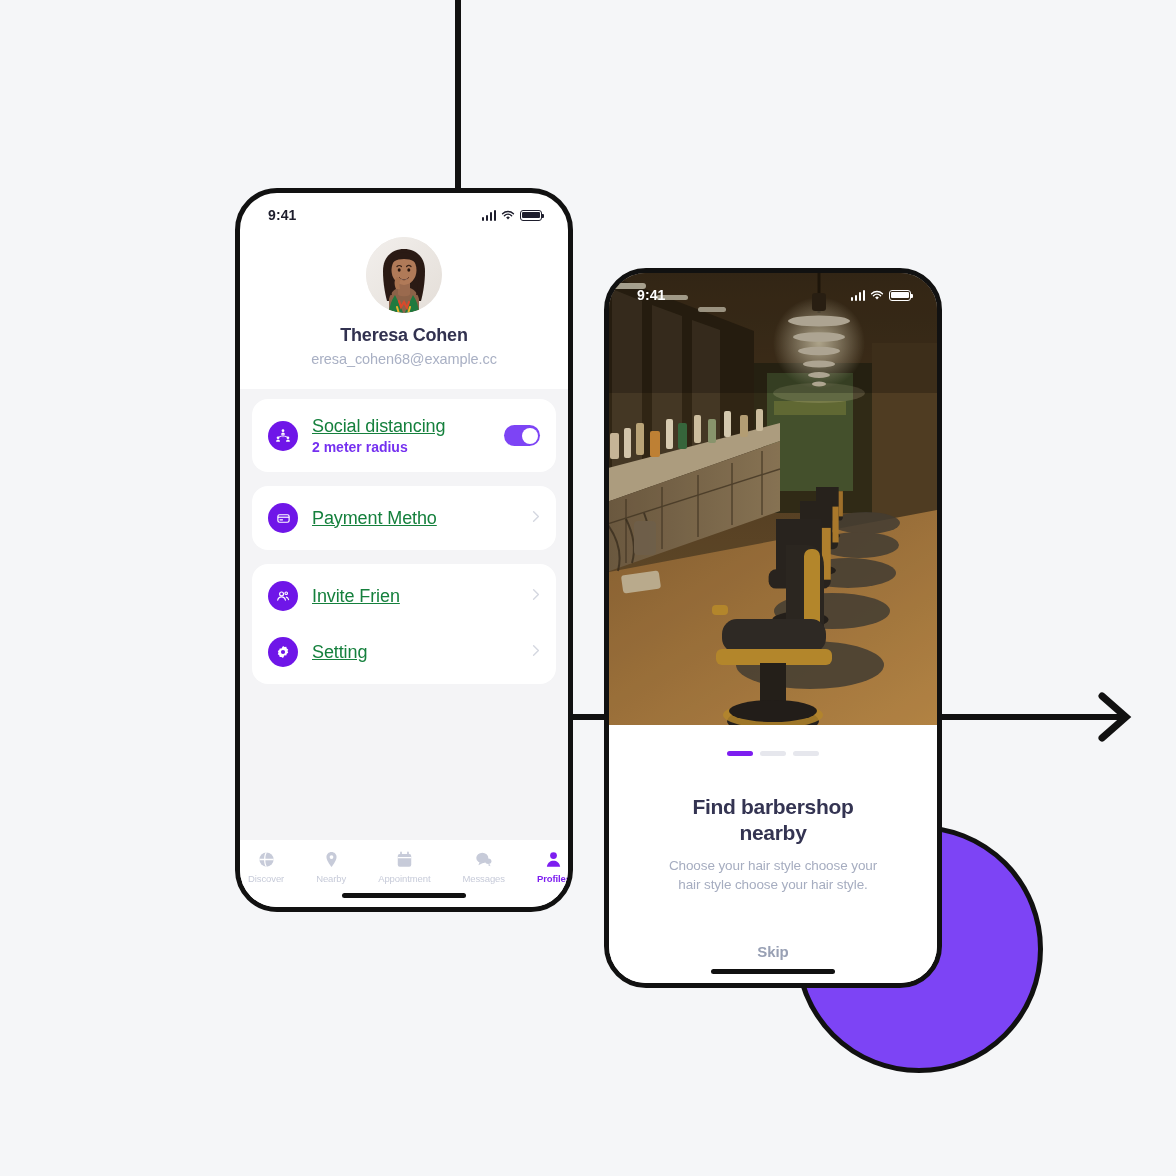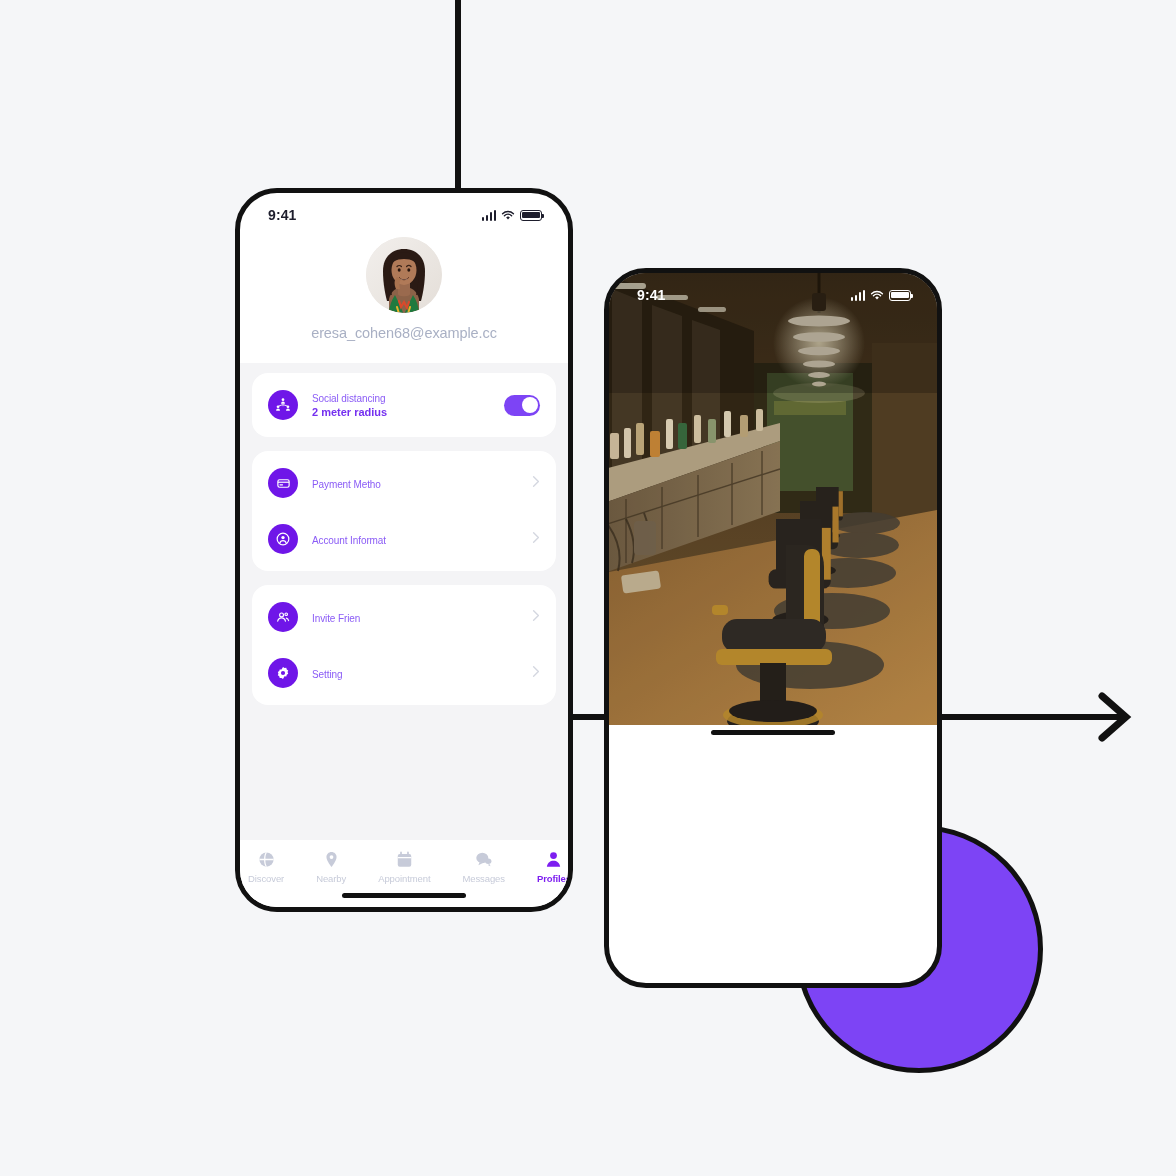--- a/index.html
+++ b/index.html
@@ -103,24 +103,24 @@
     padding:13px 16px; position:relative;
   }
   .row-ico {
     flex:0 0 30px; width:30px; height:30px; border-radius:50%;
     background:#6f16e8;
     display:flex; align-items:center; justify-content:center;
   }
   .row-ico svg { display:block; }
   .row-text { flex:1 1 auto; min-width:0; overflow:hidden; }
   .row-title {
-    font-size:10px; color:#8b5cf6; white-space:nowrap; letter-spacing:-.1px;
+    font-size:18px; color:#15803d; white-space:nowrap; letter-spacing:-.1px;text-decoration:underline;
   }
   .row-sub {
-    font-size:11px; font-weight:bold; color:#7530f0; margin-top:2px;
+    font-size:14px; font-weight:bold; color:#7530f0; margin-top:2px;
     white-space:nowrap;
   }
   .chev { flex:0 0 auto; color:#d4d7e0; }
   .toggle {
     flex:0 0 auto; width:36px; height:21px; border-radius:11px;
     background:#7d44f5; position:relative;
   }
   .toggle::after {
     content:""; position:absolute; top:2.5px; right:2.5px;
     width:16px; height:16px; border-radius:50%; background:#ffffff;
@@ -246,20 +246,21 @@
               <path d="M31 29.5c1.2-1.2 3.2-1.2 4.4 0M40.6 29.5c1.2-1.2 3.2-1.2 4.4 0" stroke="#3a2318" stroke-width="1.3" fill="none" stroke-linecap="round"></path>
               <ellipse cx="33.2" cy="33" rx="1.5" ry="1.7" fill="#2a1710"></ellipse>
               <ellipse cx="42.8" cy="33" rx="1.5" ry="1.7" fill="#2a1710"></ellipse>
               <path d="M33.5 40.5c2.5 2.6 6.5 2.6 9 0-1.5 3.4-7.5 3.4-9 0z" fill="#ffffff"></path>
               <path d="M33 40.2c3 3.4 7 3.4 10 0" stroke="#5c3323" stroke-width="1" fill="none"></path>
 
               <path d="M30 52c-2-5-2-9 1-12l4 2c-2 3-2 6-1 10z" fill="#a9734f"></path>
             </g>
           </svg>
         </div>
+        <div class="profile-name">Theresa Cohen</div>
         <div class="profile-email">eresa_cohen68@example.cc</div>
       </div>
 
       <div class="settings-body">
 
         <div class="card">
           <div class="row">
             <span class="row-ico">
               <svg viewBox="0 0 20 20" width="16" height="16">
                 <circle cx="10" cy="3.4" r="1.7" fill="#fff"></circle>
@@ -282,35 +283,20 @@
         <div class="card">
           <div class="row">
             <span class="row-ico">
               <svg viewBox="0 0 20 20" width="15" height="15">
                 <rect x="2.5" y="5" width="15" height="10" rx="2.2" fill="none" stroke="#fff" stroke-width="1.6"></rect>
                 <path d="M2.5 8.3h15" stroke="#fff" stroke-width="1.6"></path>
                 <path d="M5.3 11.8h3.4" stroke="#fff" stroke-width="1.5" stroke-linecap="round"></path>
               </svg>
             </span>
             <span class="row-text"><span class="row-title">Payment Metho</span></span>
-            <span class="chev">
-              <svg viewBox="0 0 10 16" width="8" height="13">
-                  <path d="M2 2l6 6-6 6" fill="none" stroke="currentColor" stroke-width="1.7" stroke-linecap="round" stroke-linejoin="round"></path>
-                </svg>
-            </span>
-          </div>
-          <div class="row">
-            <span class="row-ico">
-              <svg viewBox="0 0 20 20" width="16" height="16">
-                <circle cx="10" cy="10" r="7.3" fill="none" stroke="#fff" stroke-width="1.5"></circle>
-                <circle cx="10" cy="8.2" r="2.1" fill="#fff"></circle>
-                <path d="M5.9 15.4c.6-2.2 2.1-3.3 4.1-3.3s3.5 1.1 4.1 3.3" fill="none" stroke="#fff" stroke-width="1.5" stroke-linecap="round"></path>
-              </svg>
-            </span>
-            <span class="row-text"><span class="row-title">Account Informat</span></span>
             <span class="chev">
               <svg viewBox="0 0 10 16" width="8" height="13">
                   <path d="M2 2l6 6-6 6" fill="none" stroke="currentColor" stroke-width="1.7" stroke-linecap="round" stroke-linejoin="round"></path>
                 </svg>
             </span>
           </div>
         </div>
 
         <div class="card">
           <div class="row">
@@ -560,20 +546,30 @@
                 <path d="M3.9 6.2a5.9 5.9 0 0 1 8.2 0" fill="none" stroke="currentColor" stroke-width="1.6" stroke-linecap="round"></path>
                 <path d="M1.8 4a8.9 8.9 0 0 1 12.4 0" fill="none" stroke="currentColor" stroke-width="1.6" stroke-linecap="round"></path>
               </svg>
           </span>
           <span class="batt">
               <span></span>
             </span>
         </span>
       </div>
 
+      <div class="onboard-body">
+        <div class="dots">
+          <i class="on"></i>
+          <i></i>
+          <i></i>
+        </div>
+        <div class="onboard-title">Find barbershop nearby</div>
+        <div class="onboard-sub">Choose your hair style choose your hair style choose your hair style.</div>
+        <div class="skip">Skip</div>
+      </div>
 
       <div class="home-indicator">
           <i></i>
         </div>
     </div>
   </div>
 
 </div>
 
 </body></html>

